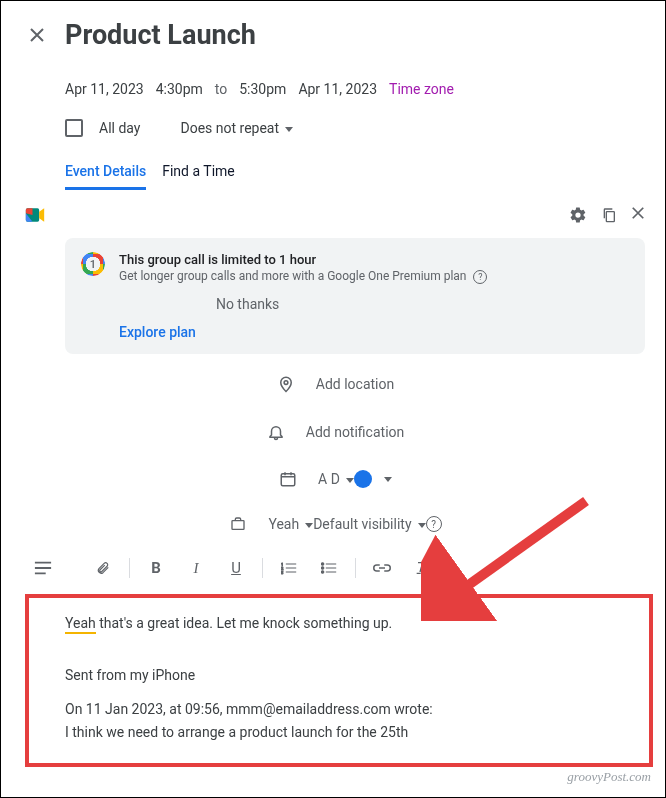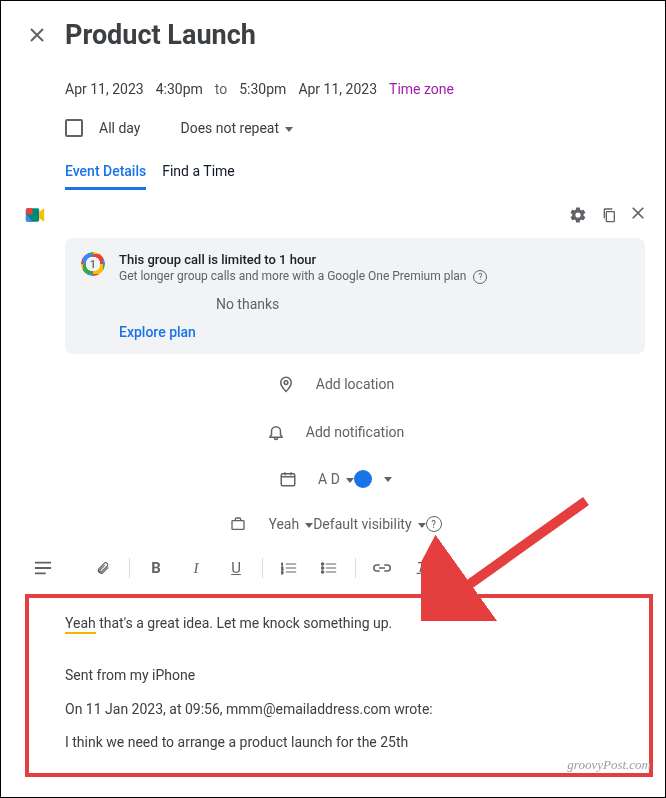--- a/index.html
+++ b/index.html
@@ -165,21 +165,21 @@
   .arrow {
     position: absolute;
     top: 490px;
     left: 420px;
     width: 180px;
     height: 130px;
     pointer-events: none;
   }
   .watermark {
     position: absolute;
-    bottom: 24px;
+    bottom: 12px;
     right: 14px;
     color: #9aa0a6;
     font-size: 13px;
     font-style: italic;
     font-family: Georgia, serif;
   }
   svg { display: block; }
   .help-circle {
     width: 16px; height: 16px; border: 1.5px solid #5f6368; border-radius: 50%;
     display: inline-flex; align-items: center; justify-content: center;
@@ -364,21 +364,21 @@
         <path d="M6 4h14M13 4l-4 14M4 20h6M17 14l5 5M22 14l-5 5"></path>
       </svg>
   </div>
 </div>
 
 <div class="description-box">
   <div style="margin-bottom:28px">
     <span class="underline-yellow">Yeah</span><span> that's a great idea. Let me knock something up.</span>
   </div>
   <div style="margin-bottom:10px">Sent from my iPhone</div>
-  <div style="margin-bottom:10px">On 11 Jan 2023, at 09:56, mmm@emailaddress.com wrote:</div>
+  <div style="">On 11 Jan 2023, at 09:56, mmm@emailaddress.com wrote:</div>
   <div>I think we need to arrange a product launch for the 25th</div>
 </div>
 
 <svg class="arrow" viewBox="0 0 180 130">
   <defs>
     <marker id="ah" markerWidth="12" markerHeight="12" refX="3" refY="6" orient="auto">
       <path d="M0 0 L12 6 L0 12 z" fill="#e53e3e"></path>
     </marker>
   </defs>
   <line x1="165" y1="10" x2="25" y2="110" stroke="#e53e3e" stroke-width="10" marker-end="url(#ah)"></line>

